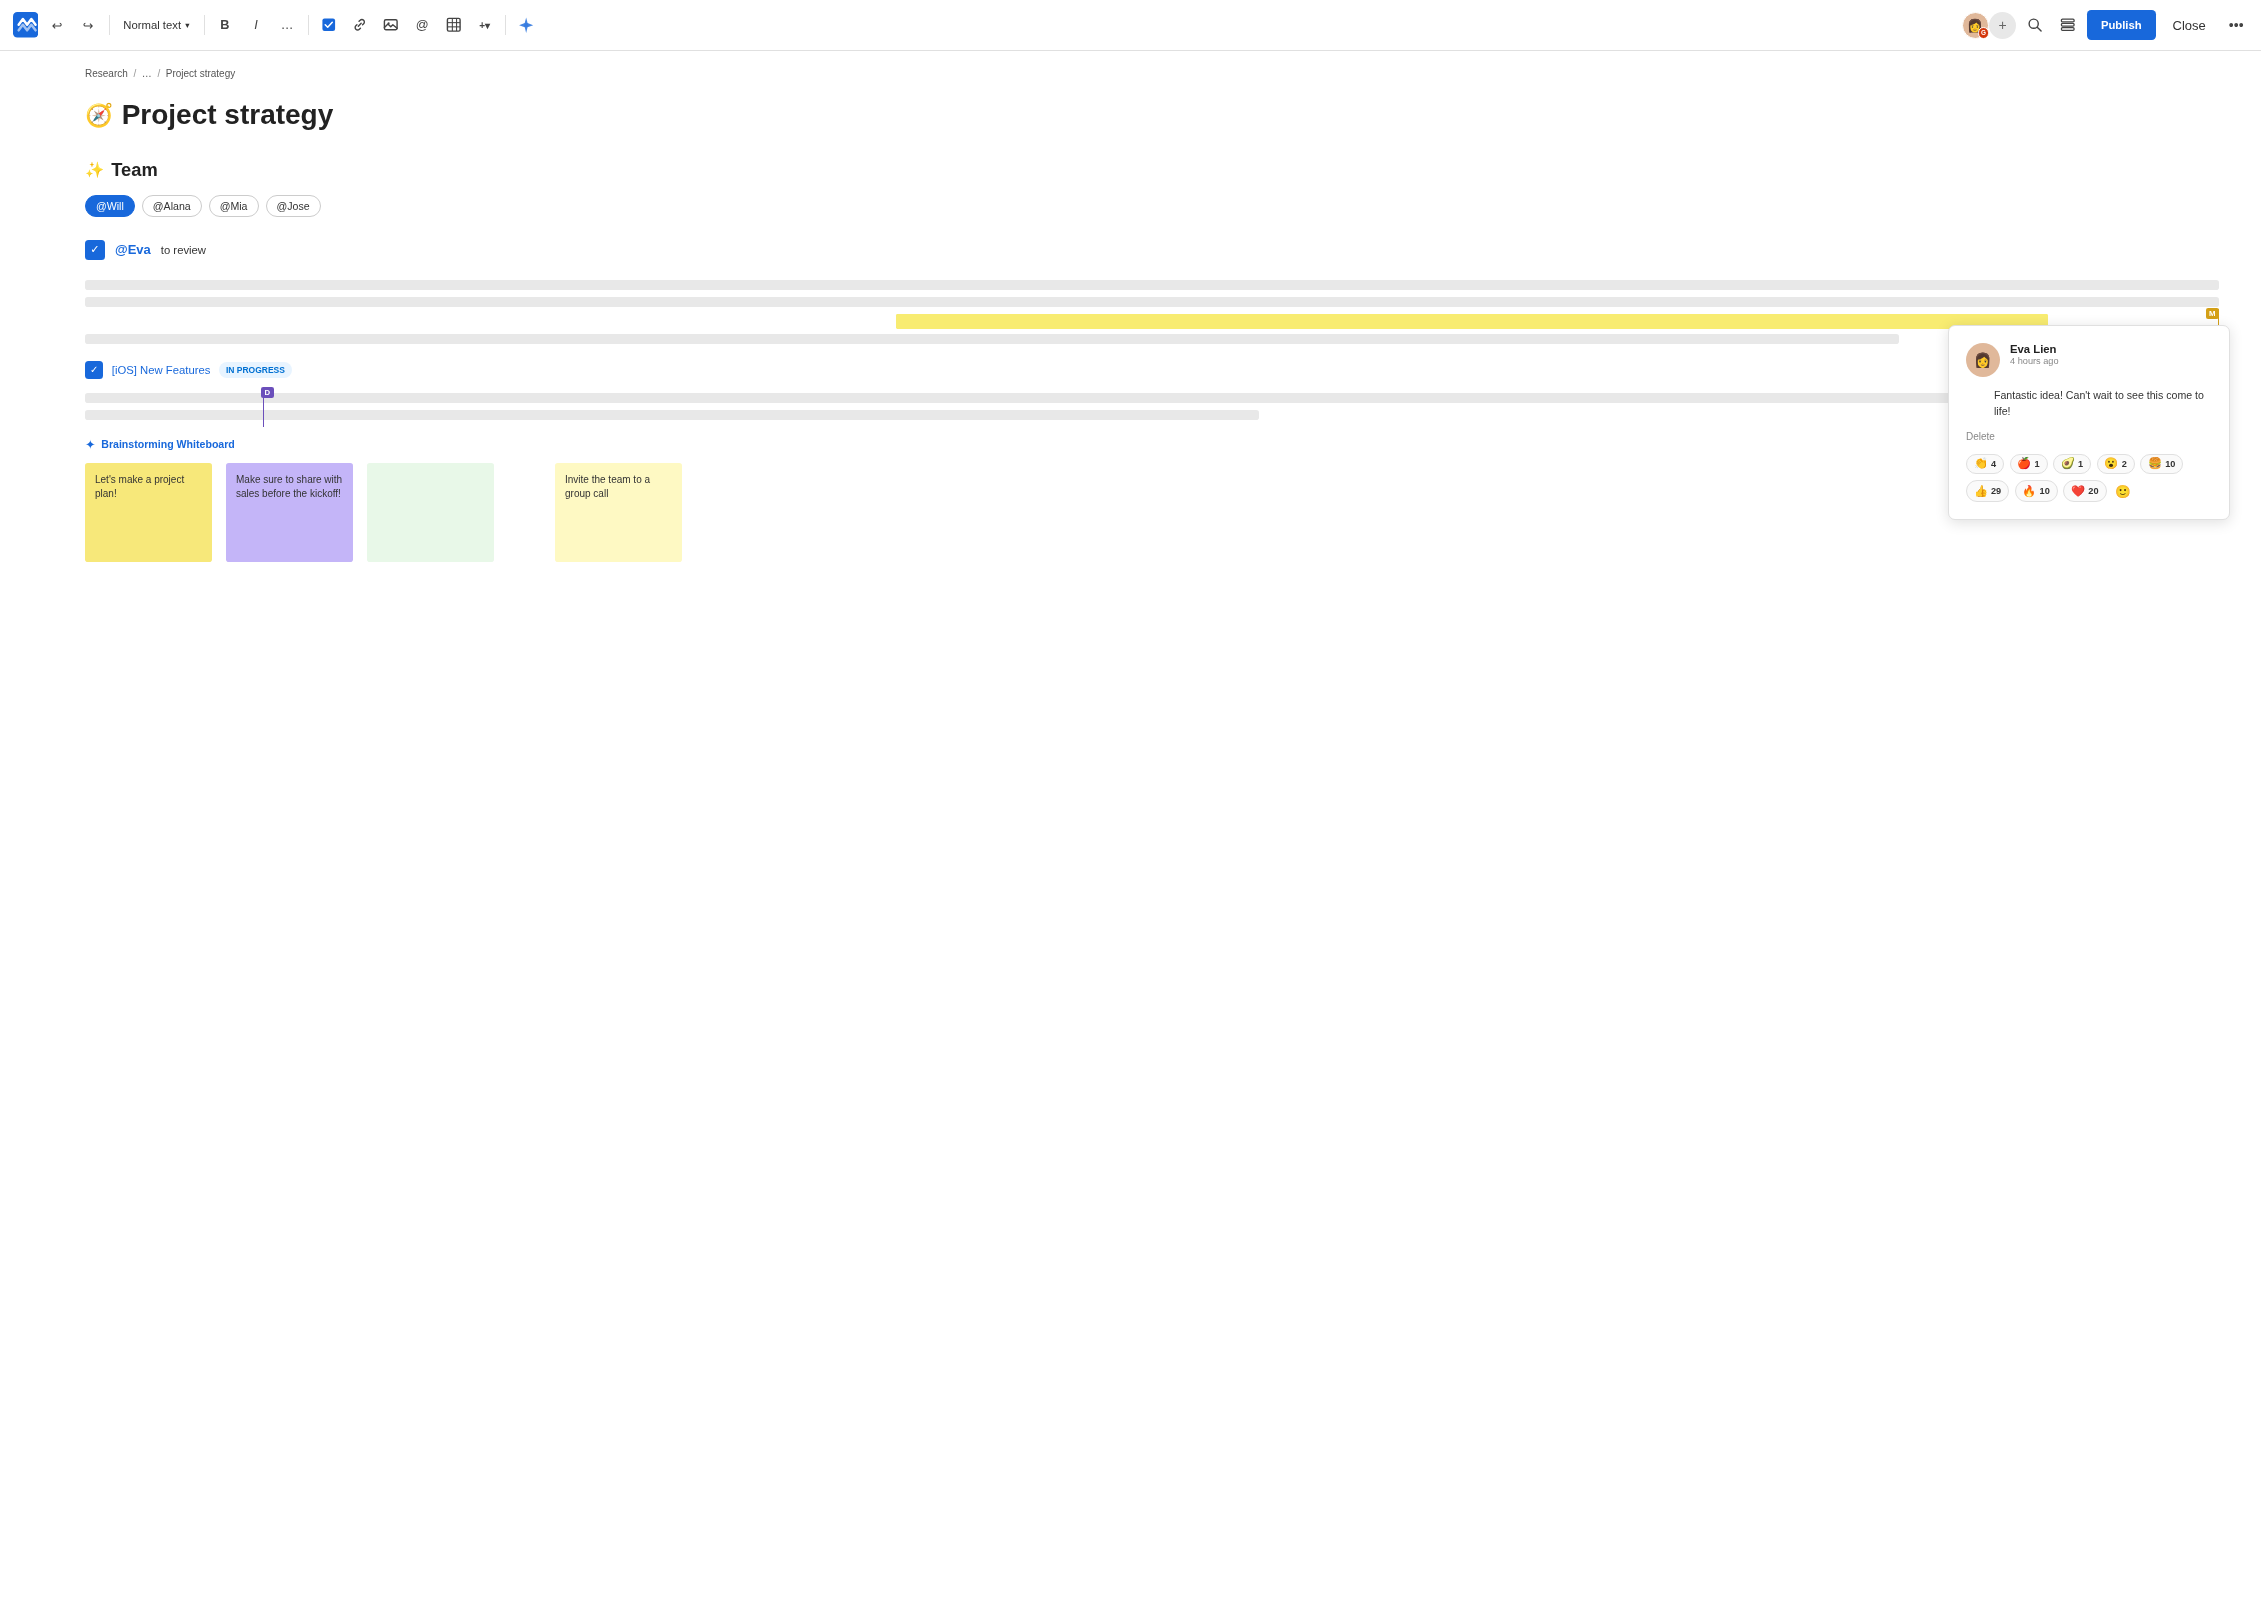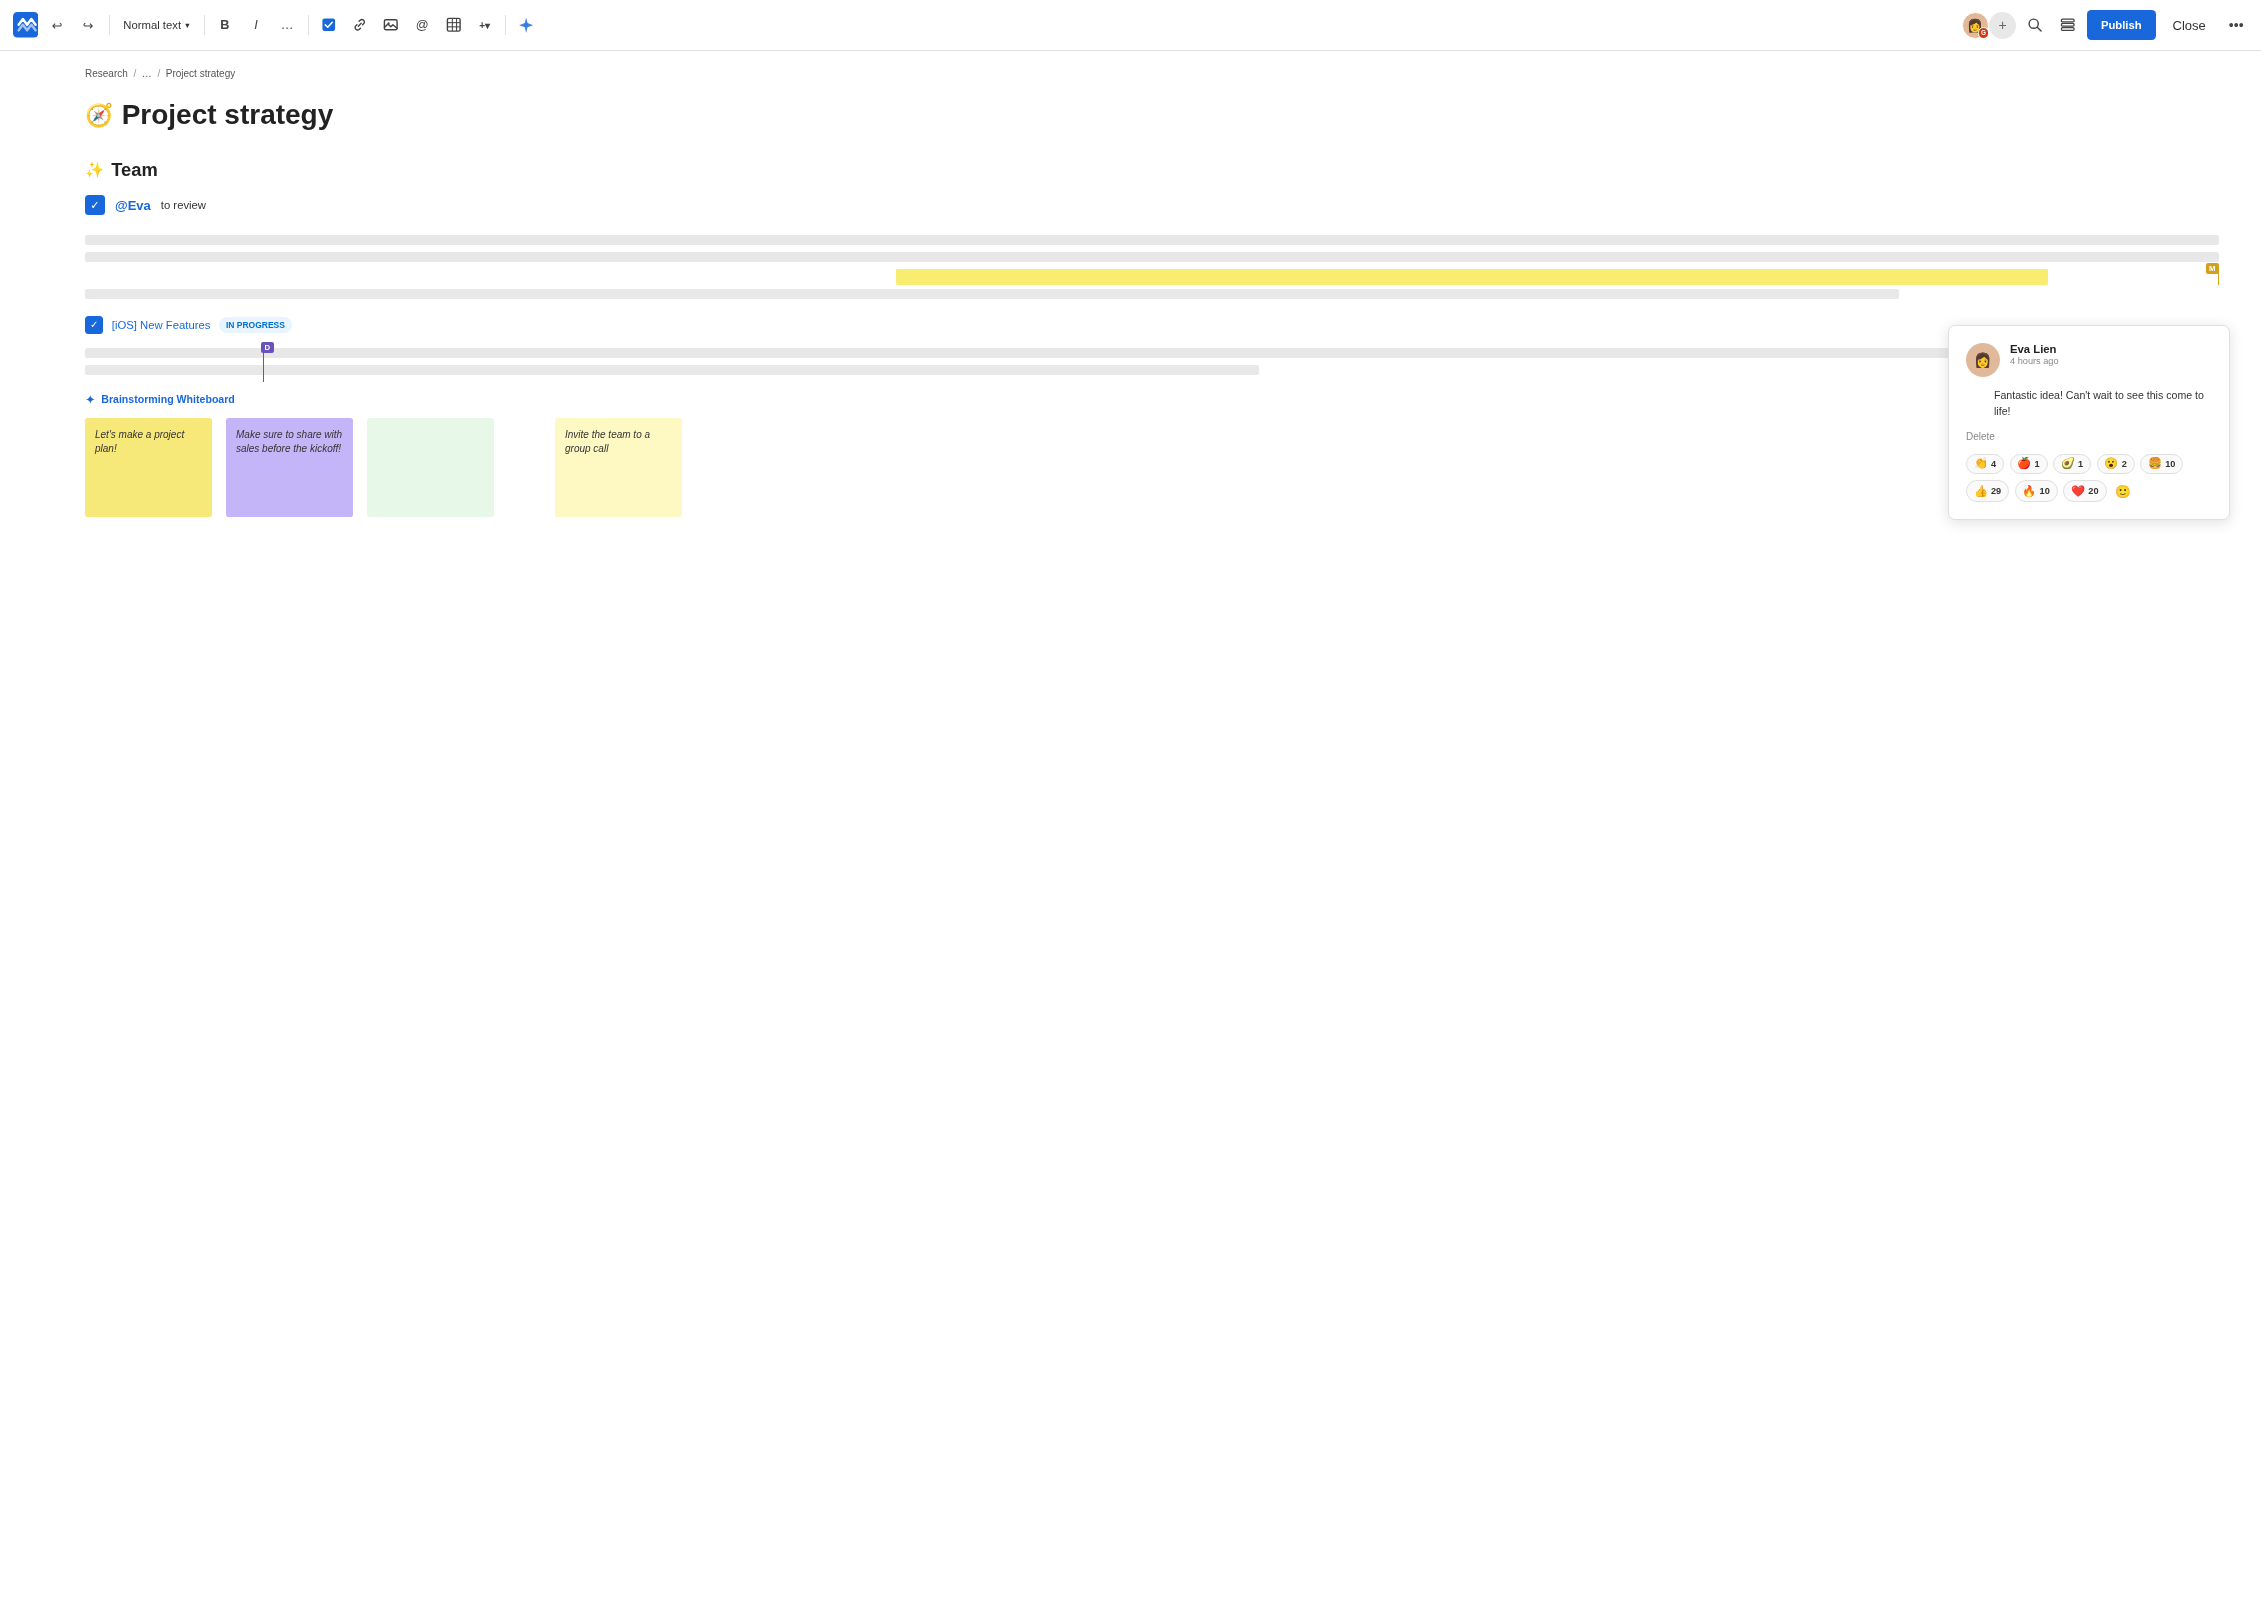--- a/index.html
+++ b/index.html
@@ -126,21 +126,21 @@
     }
     .cursor-line-d { position: absolute; left: 178px; top: 0; width: 1.4px; height: 34px; background: #6b4fbb; }
 
     
     .whiteboard-header { display: flex; align-items: center; gap: 5.6px; margin-bottom: 11.3px; }
     .whiteboard-icon { color: #1868db; font-size: 12.7px; }
     .whiteboard-title { font-size: 10.6px; color: #1868db; font-weight: 600; }
     .whiteboard-grid { display: flex; gap: 14px; }
     .sticky-note {
       width: 127px; height: 99px; border-radius: 2.8px; padding: 10px;
-      font-size: 10px; line-height: 1.4; font-weight: 500; color: #333; flex-shrink: 0; font-style: italic;
+      font-size: 10px; line-height: 1.4; font-weight: 500; color: #333; flex-shrink: 0;
     }
     .sticky-yellow { background: #f7e87a; }
     .sticky-purple { background: #c4b5f8; }
     .sticky-yellow-light { background: #fef9c3; margin-left: 47px; }
 
     
     .comment-panel {
       width: 282px; min-width: 282px; background: #fff;
       border: 0.7px solid #e0e0e0; border-radius: 7px;
       padding: 17px; margin: 113px 17px 0 0;
@@ -282,20 +282,26 @@
     <div class="page-title-row">
       <span class="page-title-icon">🧭</span>
       <h1 class="page-title">Project strategy</h1>
     </div>
 
     <div class="section-heading-row">
       <span class="sparkle-icon">✨</span>
       <h2 class="section-heading">Team</h2>
     </div>
 
+    <div class="team-tags">
+      <div class="tag active">@Will</div>
+      <div class="tag">@Alana</div>
+      <div class="tag">@Mia</div>
+      <div class="tag">@Jose</div>
+    </div>
 
     <div class="task-row">
       <div class="checkbox-checked">✓</div>
       <span class="task-mention">@Eva</span>
       <span class="task-text">to review</span>
     </div>
 
     <div class="content-lines">
       <div class="content-line" style="width:100%;"></div>
 

